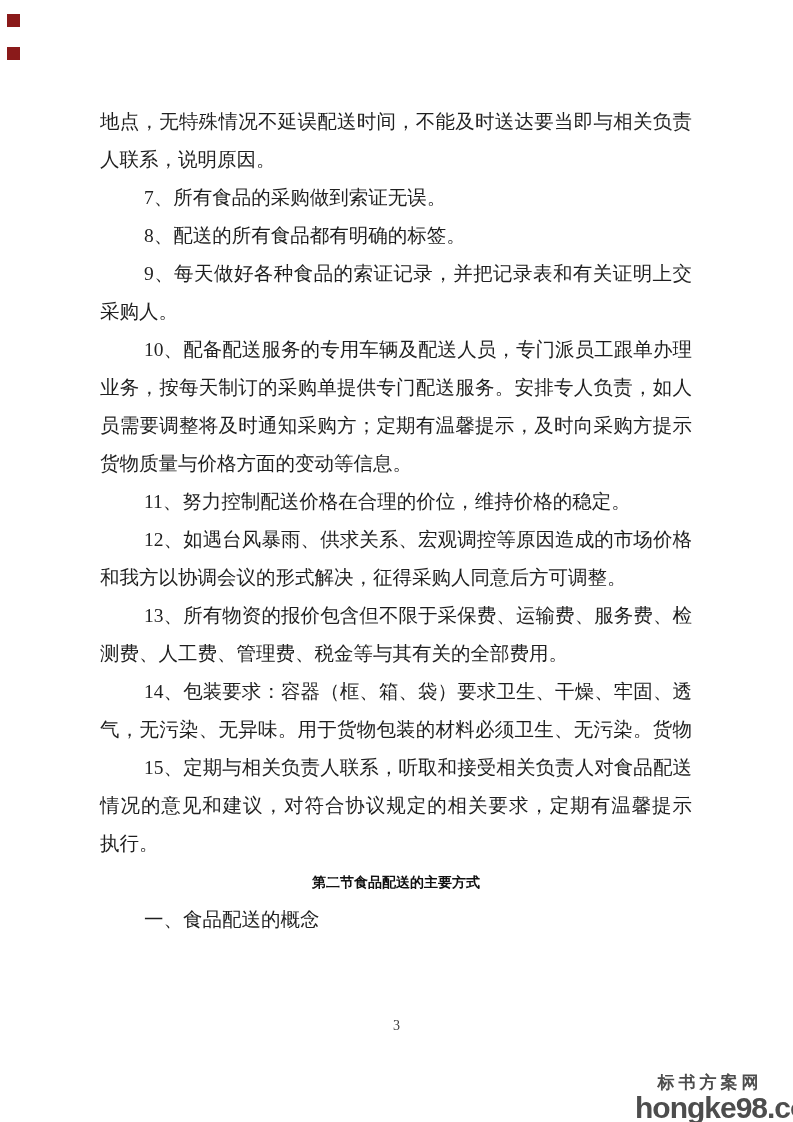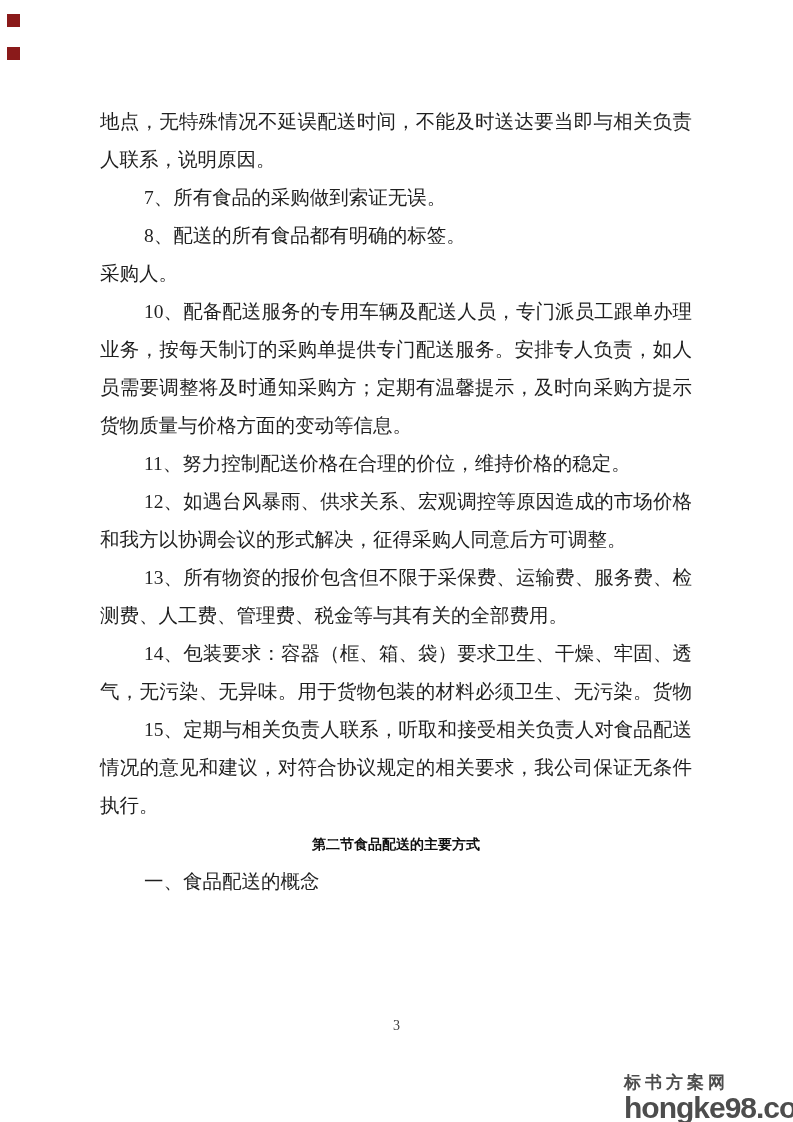--- a/index.html
+++ b/index.html
@@ -68,23 +68,24 @@
     position: absolute;
     top: 1010px;
     left: 0;
     width: 100%;
     text-align: center;
     font-size: 14px;
     color: #3c3c3c;
   }
   .watermark {
     position: absolute;
-    right: 19px;
+    right: 8px;
     bottom: 7px;
     width: 150px;
+    text-align: center;
     color: var(--watermark-color, #4d4d4d);
     line-height: 1;
   }
   .watermark .wm-line1 {
     font-family: "Liberation Sans", "DejaVu Sans", sans-serif;
     font-weight: bold;
     font-size: 17px;
     letter-spacing: 4px;
     margin-bottom: 2px;
     white-space: nowrap;
@@ -104,34 +105,35 @@
 
   <div class="red-marker m1"></div>
   <div class="red-marker m2"></div>
 
   <div class="content">
     <div id="body-lines">
         <div class="line just">地点，无特殊情况不延误配送时间，不能及时送达要当即与相关负责</div>
         <div class="line">人联系，说明原因。</div>
         <div class="line indent">7、所有食品的采购做到索证无误。</div>
         <div class="line indent">8、配送的所有食品都有明确的标签。</div>
+        <div class="line just indent">9、每天做好各种食品的索证记录，并把记录表和有关证明上交</div>
         <div class="line">采购人。</div>
         <div class="line just indent">10、配备配送服务的专用车辆及配送人员，专门派员工跟单办理</div>
         <div class="line just">业务，按每天制订的采购单提供专门配送服务。安排专人负责，如人</div>
         <div class="line just">员需要调整将及时通知采购方；定期有温馨提示，及时向采购方提示</div>
         <div class="line">货物质量与价格方面的变动等信息。</div>
         <div class="line indent">11、努力控制配送价格在合理的价位，维持价格的稳定。</div>
         <div class="line just indent">12、如遇台风暴雨、供求关系、宏观调控等原因造成的市场价格</div>
         <div class="line">和我方以协调会议的形式解决，征得采购人同意后方可调整。</div>
         <div class="line just indent">13、所有物资的报价包含但不限于采保费、运输费、服务费、检</div>
         <div class="line">测费、人工费、管理费、税金等与其有关的全部费用。</div>
         <div class="line just indent">14、包装要求：容器（框、箱、袋）要求卫生、干燥、牢固、透</div>
         <div class="line just">气，无污染、无异味。用于货物包装的材料必须卫生、无污染。货物</div>
         <div class="line just indent">15、定期与相关负责人联系，听取和接受相关负责人对食品配送</div>
-        <div class="line just">情况的意见和建议，对符合协议规定的相关要求，我公司保证无条件</div>
+        <div class="line just">情况的意见和建议，对符合协议规定的相关要求，定期有温馨提示</div>
         <div class="line">执行。</div>
       </div>
 
     <div class="section-heading">第二节食品配送的主要方式</div>
 
     <div class="subsection-heading">一、食品配送的概念</div>
   </div>
 
   <div class="page-number">3</div>
 

